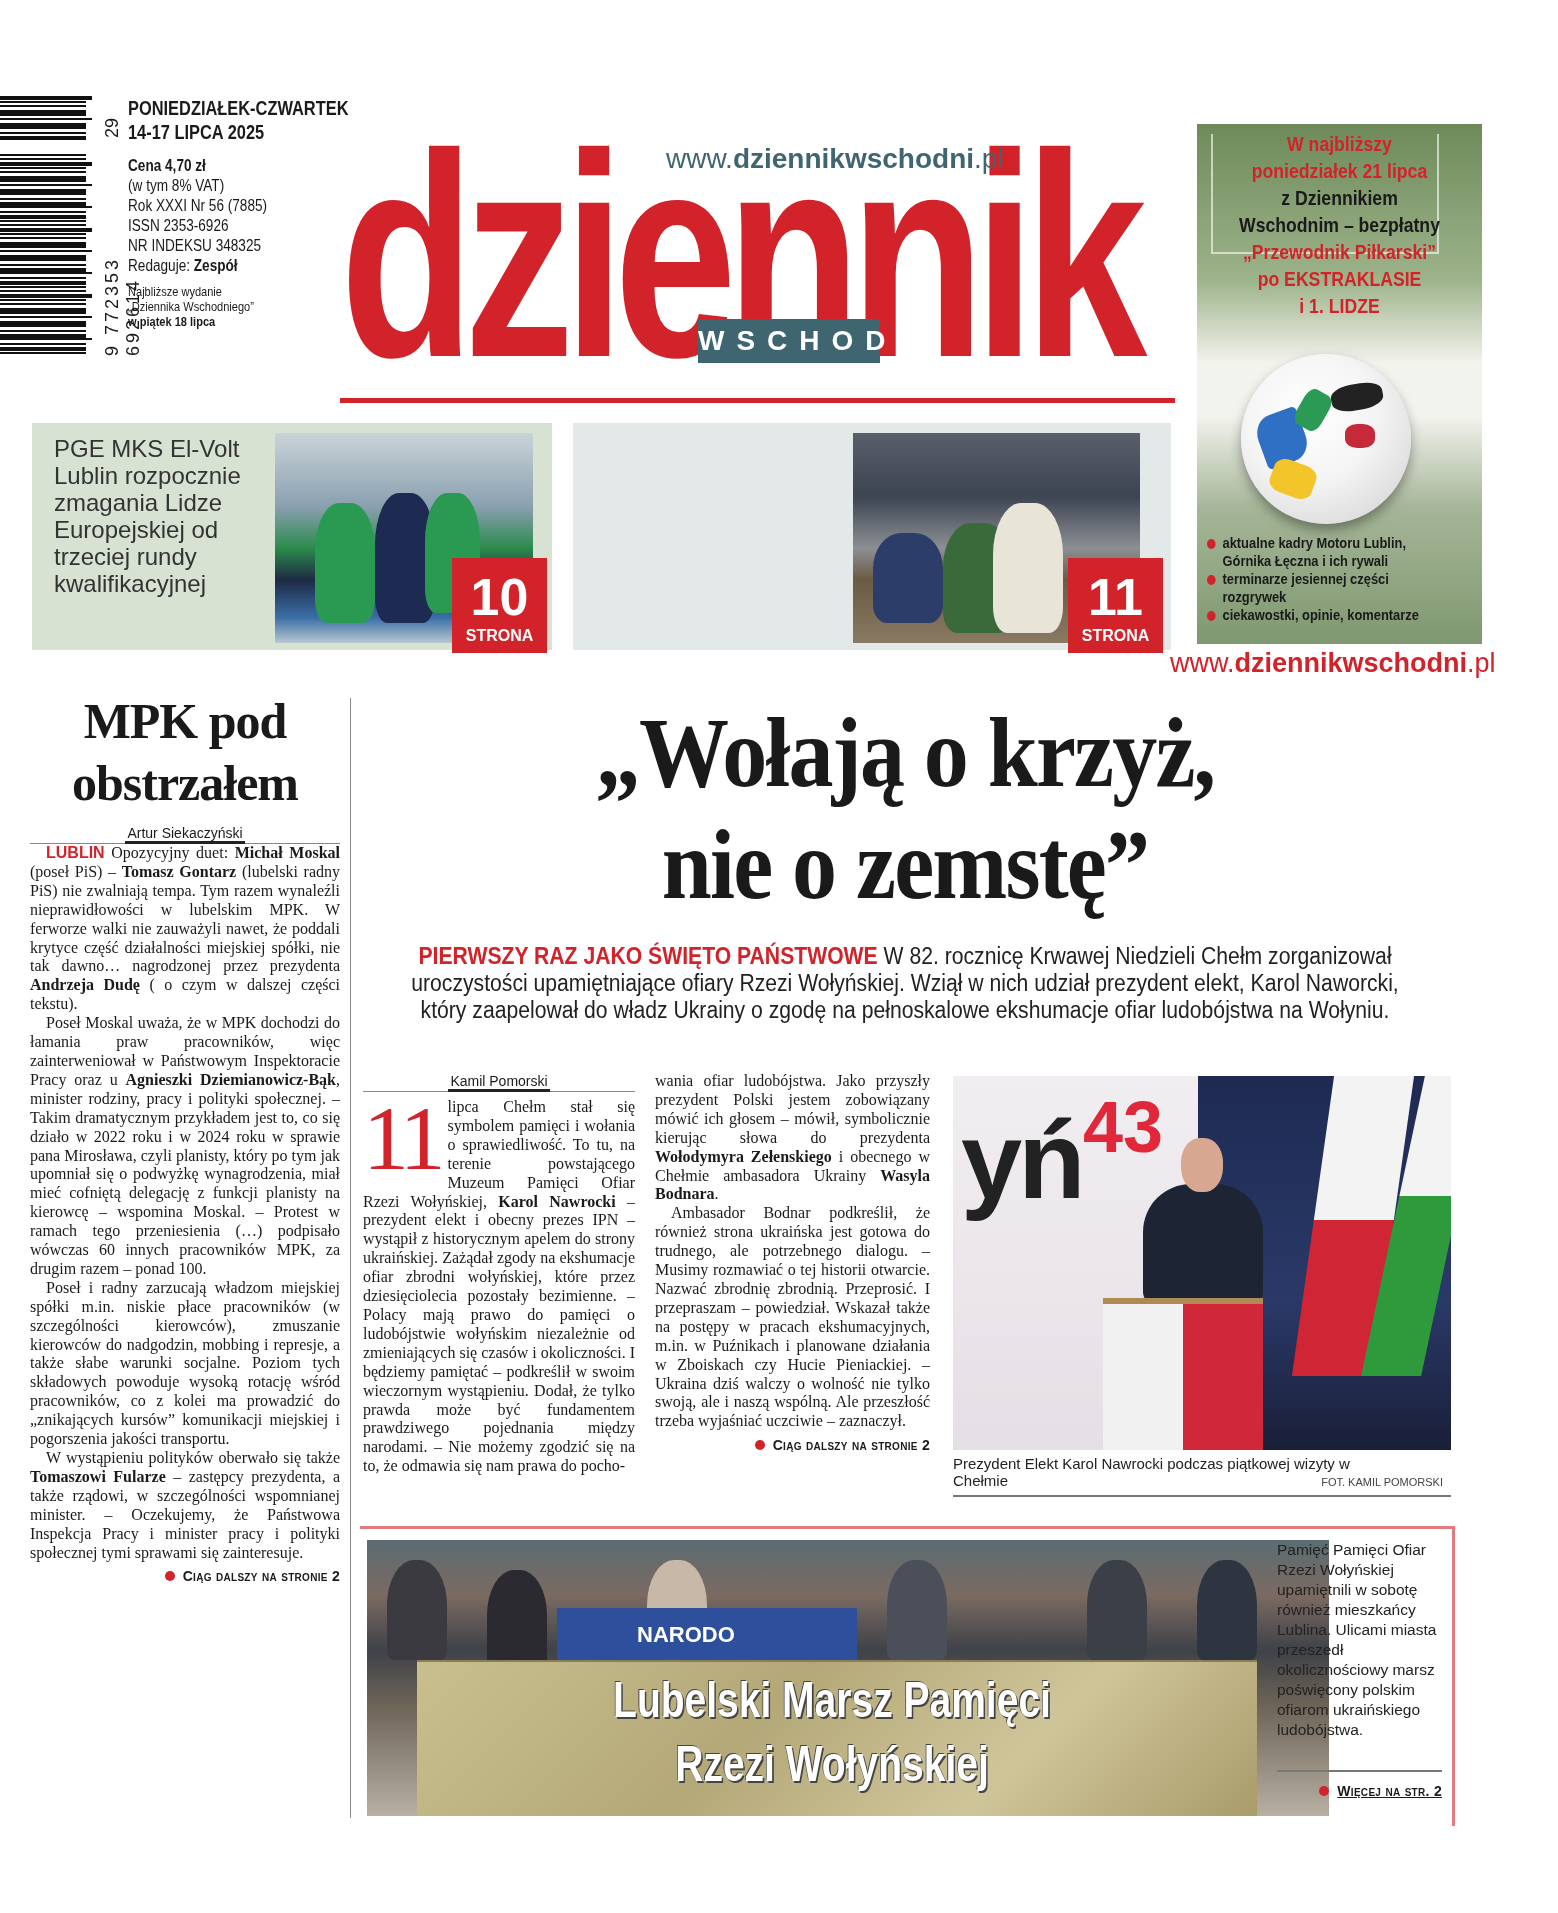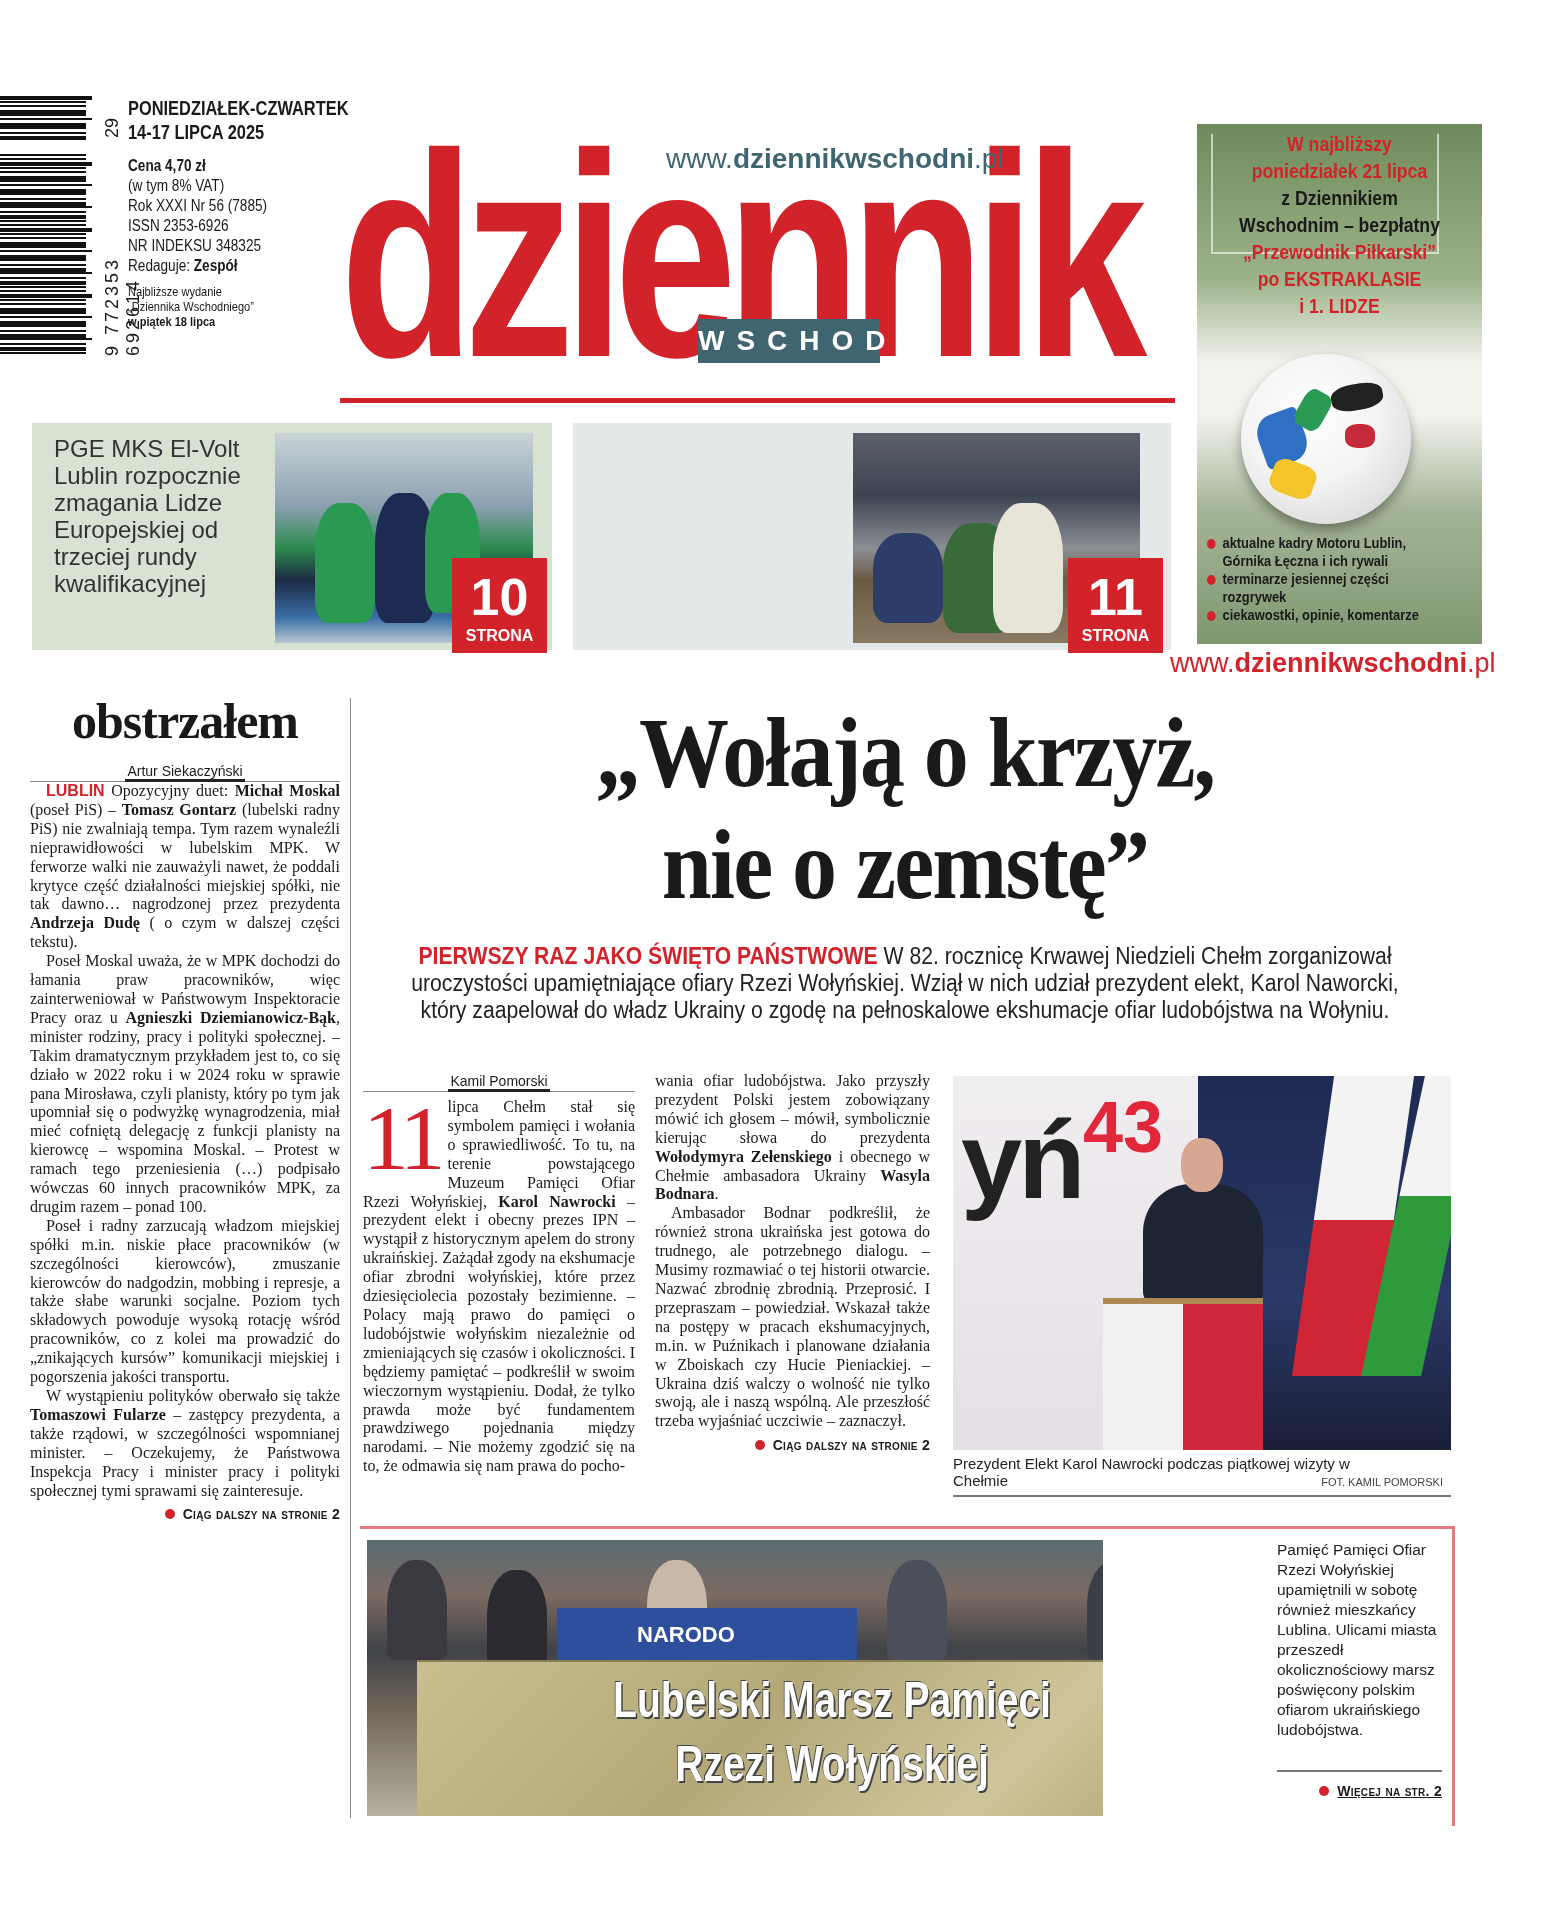--- a/index.html
+++ b/index.html
@@ -95,21 +95,21 @@
   .photo-main .flag2 { position: absolute; left: 440px; top: 0; width: 60px; height: 300px; background: linear-gradient(180deg, #f3f3f3 0 40%, #2f9a3b 40% 100%); transform: skewX(-12deg); }
   .photo-main .person { position: absolute; left: 190px; top: 108px; width: 120px; height: 120px; background: #1d2433; border-radius: 40% 40% 10% 10%; }
   .photo-main .head { position: absolute; left: 228px; top: 62px; width: 42px; height: 54px; background: #d8a792; border-radius: 45%; }
   .photo-main .podium { position: absolute; left: 150px; top: 222px; width: 160px; height: 152px; background: linear-gradient(90deg, #f1f1f1 0 50%, #d0283a 50% 100%); border-top: 6px solid #b08a55; }
   .caption { left: 953px; top: 1455px; width: 498px; font-size: 15px; line-height: 17px; color: #222; }
   .caption .fot { position: absolute; right: 8px; top: 19px; font-size: 11px; color: #444; }
   .caption-rule { left: 953px; top: 1495px; width: 498px; height: 2px; background: #777; }
 
   
   .boxbottom { left: 360px; top: 1526px; width: 1095px; height: 300px; border-top: 3px solid #e27a7e; border-right: 3px solid #e27a7e; }
-  .march { left: 367px; top: 1540px; width: 736px; height: 276px; overflow: hidden; background: linear-gradient(180deg, #5b6c72 0%, #7b6a62 20%, #3f4248 40%, #6d6457 60%, #b8b0a2 100%); }
+  .march { left: 367px; top: 1540px; width: 962px; height: 276px; overflow: hidden; background: linear-gradient(180deg, #5b6c72 0%, #7b6a62 20%, #3f4248 40%, #6d6457 60%, #b8b0a2 100%); }
   .march .banner { position: absolute; left: 50px; top: 120px; width: 840px; height: 158px; background: linear-gradient(135deg, #c9bf8e 0%, #b4a878 40%, #cfc59a 70%, #a99b6a 100%); border-top: 2px solid #8a7e56; }
   .march .bt { position: absolute; left: 60px; top: 128px; width: 810px; text-align: center; font-family: "Liberation Sans", sans-serif; font-weight: 700; font-size: 50px; line-height: 64px; color: #ffffff; text-shadow: 2px 2px 0 #444, -1px -1px 0 #444; transform: scaleX(0.78); }
   .march .blue { position: absolute; left: 190px; top: 68px; width: 300px; height: 56px; background: #2e4f9c; }
   .march .blue span { position: absolute; left: 80px; top: 14px; font-weight: 700; color: #fff; font-size: 22px; }
   .march .crowd { position: absolute; top: 20px; width: 60px; height: 100px; border-radius: 45% 45% 10% 10%; }
   .side-cap { left: 1277px; top: 1540px; width: 165px; font-size: 15.5px; line-height: 20px; color: #222; }
   .side-rule { left: 1277px; top: 1770px; width: 165px; height: 2px; background: #777; }
   .side-cont { left: 1270px; top: 1783px; width: 172px; text-decoration: underline; }
 </style>
 </head>
@@ -249,20 +249,21 @@
     <div class="fig" style="left:140px;top:70px;width:70px;height:130px;background:#e8e4d8"></div>
   </div>
   <div class="badge">
     <span class="n">11</span>
     <span class="s">STRONA</span>
   </div>
 </div>
 
 <div class="abs left-art">
   <div class="h">
+    <div>MPK pod</div>
     <div>obstrzałem</div>
   </div>
   <div class="byline" style="margin-top:10px"><span>Artur Siekaczyński</span></div>
   <div class="byrule"></div>
   <div class="body">
     <p><span class="kw">LUBLIN</span><span> Opozycyjny duet: </span><b>Michał Moskal</b><span> (poseł PiS) – </span><b>Tomasz Gontarz</b><span> (lubelski radny PiS) nie zwalniają tempa. Tym razem wynaleźli nieprawidłowości w lubelskim MPK. W ferworze walki nie zauważyli nawet, że poddali krytyce część działalności miejskiej spółki, nie tak dawno… nagrodzonej przez prezydenta </span><b>Andrzeja Dudę</b><span> ( o czym w dalszej części tekstu).</span></p>
     <p><span>Poseł Moskal uważa, że w MPK dochodzi do łamania praw pracowników, więc zainterweniował w Państwowym Inspektoracie Pracy oraz u </span><b>Agnieszki Dziemianowicz-Bąk</b><span>, minister rodziny, pracy i polityki społecznej. – Takim dramatycznym przykładem jest to, co się działo w 2022 roku i w 2024 roku w sprawie pana Mirosława, czyli planisty, który po tym jak upomniał się o podwyżkę wynagrodzenia, miał mieć cofniętą delegację z funkcji planisty na kierowcę – wspomina Moskal. – Protest w ramach tego przeniesienia (…) podpisało wówczas 60 innych pracowników MPK, za drugim razem – ponad 100.</span></p>
     <p>Poseł i radny zarzucają władzom miejskiej spółki m.in. niskie płace pracowników (w szczególności kierowców), zmuszanie kierowców do nadgodzin, mobbing i represje, a także słabe warunki socjalne. Poziom tych składowych powoduje wysoką rotację wśród pracowników, co z kolei ma prowadzić do „znikających kursów” komunikacji miejskiej i pogorszenia jakości transportu.</p>
     <p><span>W wystąpieniu polityków oberwało się także </span><b>Tomaszowi Fularze</b><span> – zastępcy prezydenta, a także rządowi, w szczególności wspomnianej minister. – Oczekujemy, że Państwowa Inspekcja Pracy i minister pracy i polityki społecznej tymi sprawami się zainteresuje.</span></p>
   </div>

